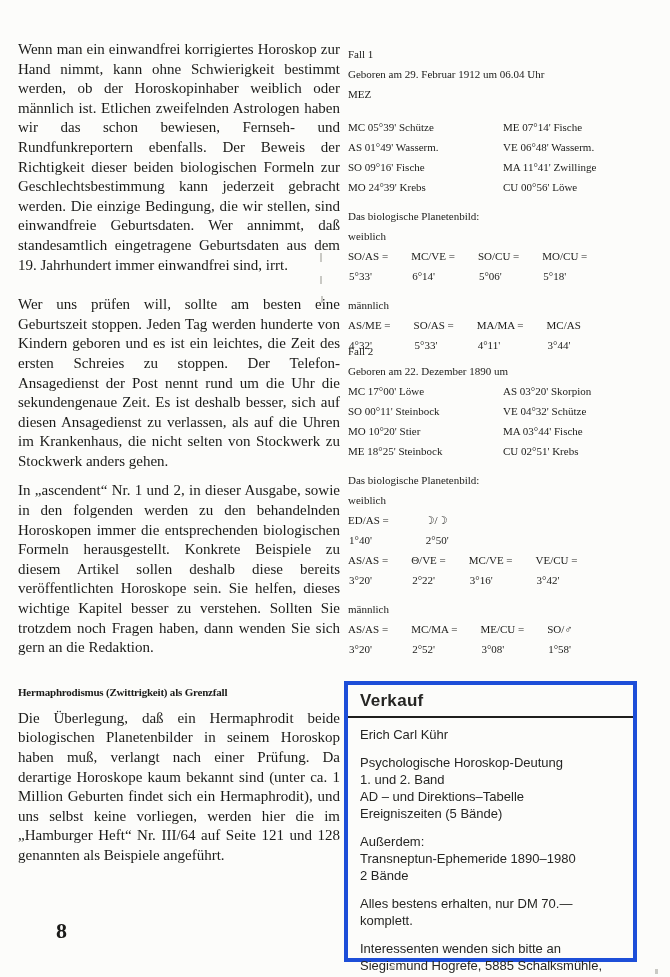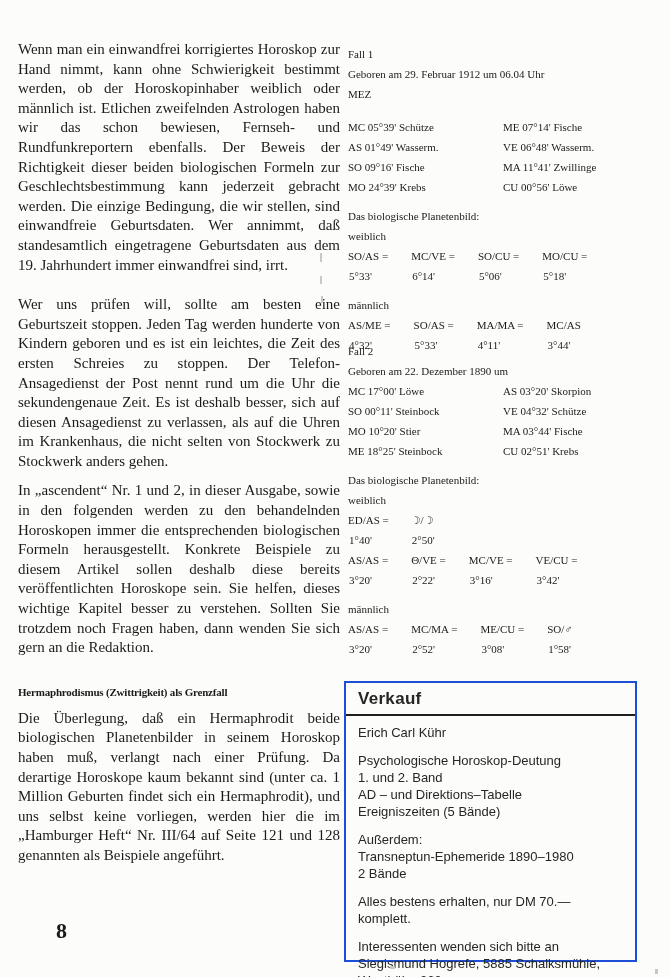--- a/index.html
+++ b/index.html
@@ -34,29 +34,29 @@
   .fall-title { }
   .birth-right { text-align:right; padding-right:14px; }
   .planet-table { margin-top:13px; }
   .planet-row { display:flex; white-space:nowrap; }
   .planet-cell-left { width:155px; flex:none; }
   .planet-cell-right { flex:1; }
   .pb-label { margin-top:9px; }
   .gender-label { margin-top:0; }
   .gender-label.spaced { margin-top:9px; }
   .formula { display:flex; gap:23px; }
-  .formula.wide-gap { gap:22px; }
+  .formula.wide-gap { gap:36px; }
   .formula .pair { display:flex; flex-direction:column; }
   .formula .term, .formula .value { white-space:nowrap; }
   .formula .value { padding-left:1px; }
 
   
   .verkauf {
     position:absolute; left:344px; top:681px; width:293px; height:281px;
-    border:2px solid #1d4ed8; box-sizing:border-box;
+    border:4px solid #1d4ed8; box-sizing:border-box;
     font-family:"Liberation Sans","DejaVu Sans",sans-serif; color:#262624;
     background:#fcfcfa;
   }
   .verkauf-title {
     font-size:17px; font-weight:bold; letter-spacing:0.3px;
     padding:6px 12px 5px; border-bottom:2px solid #1f1f1d;
   }
   .verkauf-body { padding:8px 12px 0; font-size:13px; line-height:17px; }
   .vk-group { margin-bottom:11px; }
   .vk-group.tight { }

